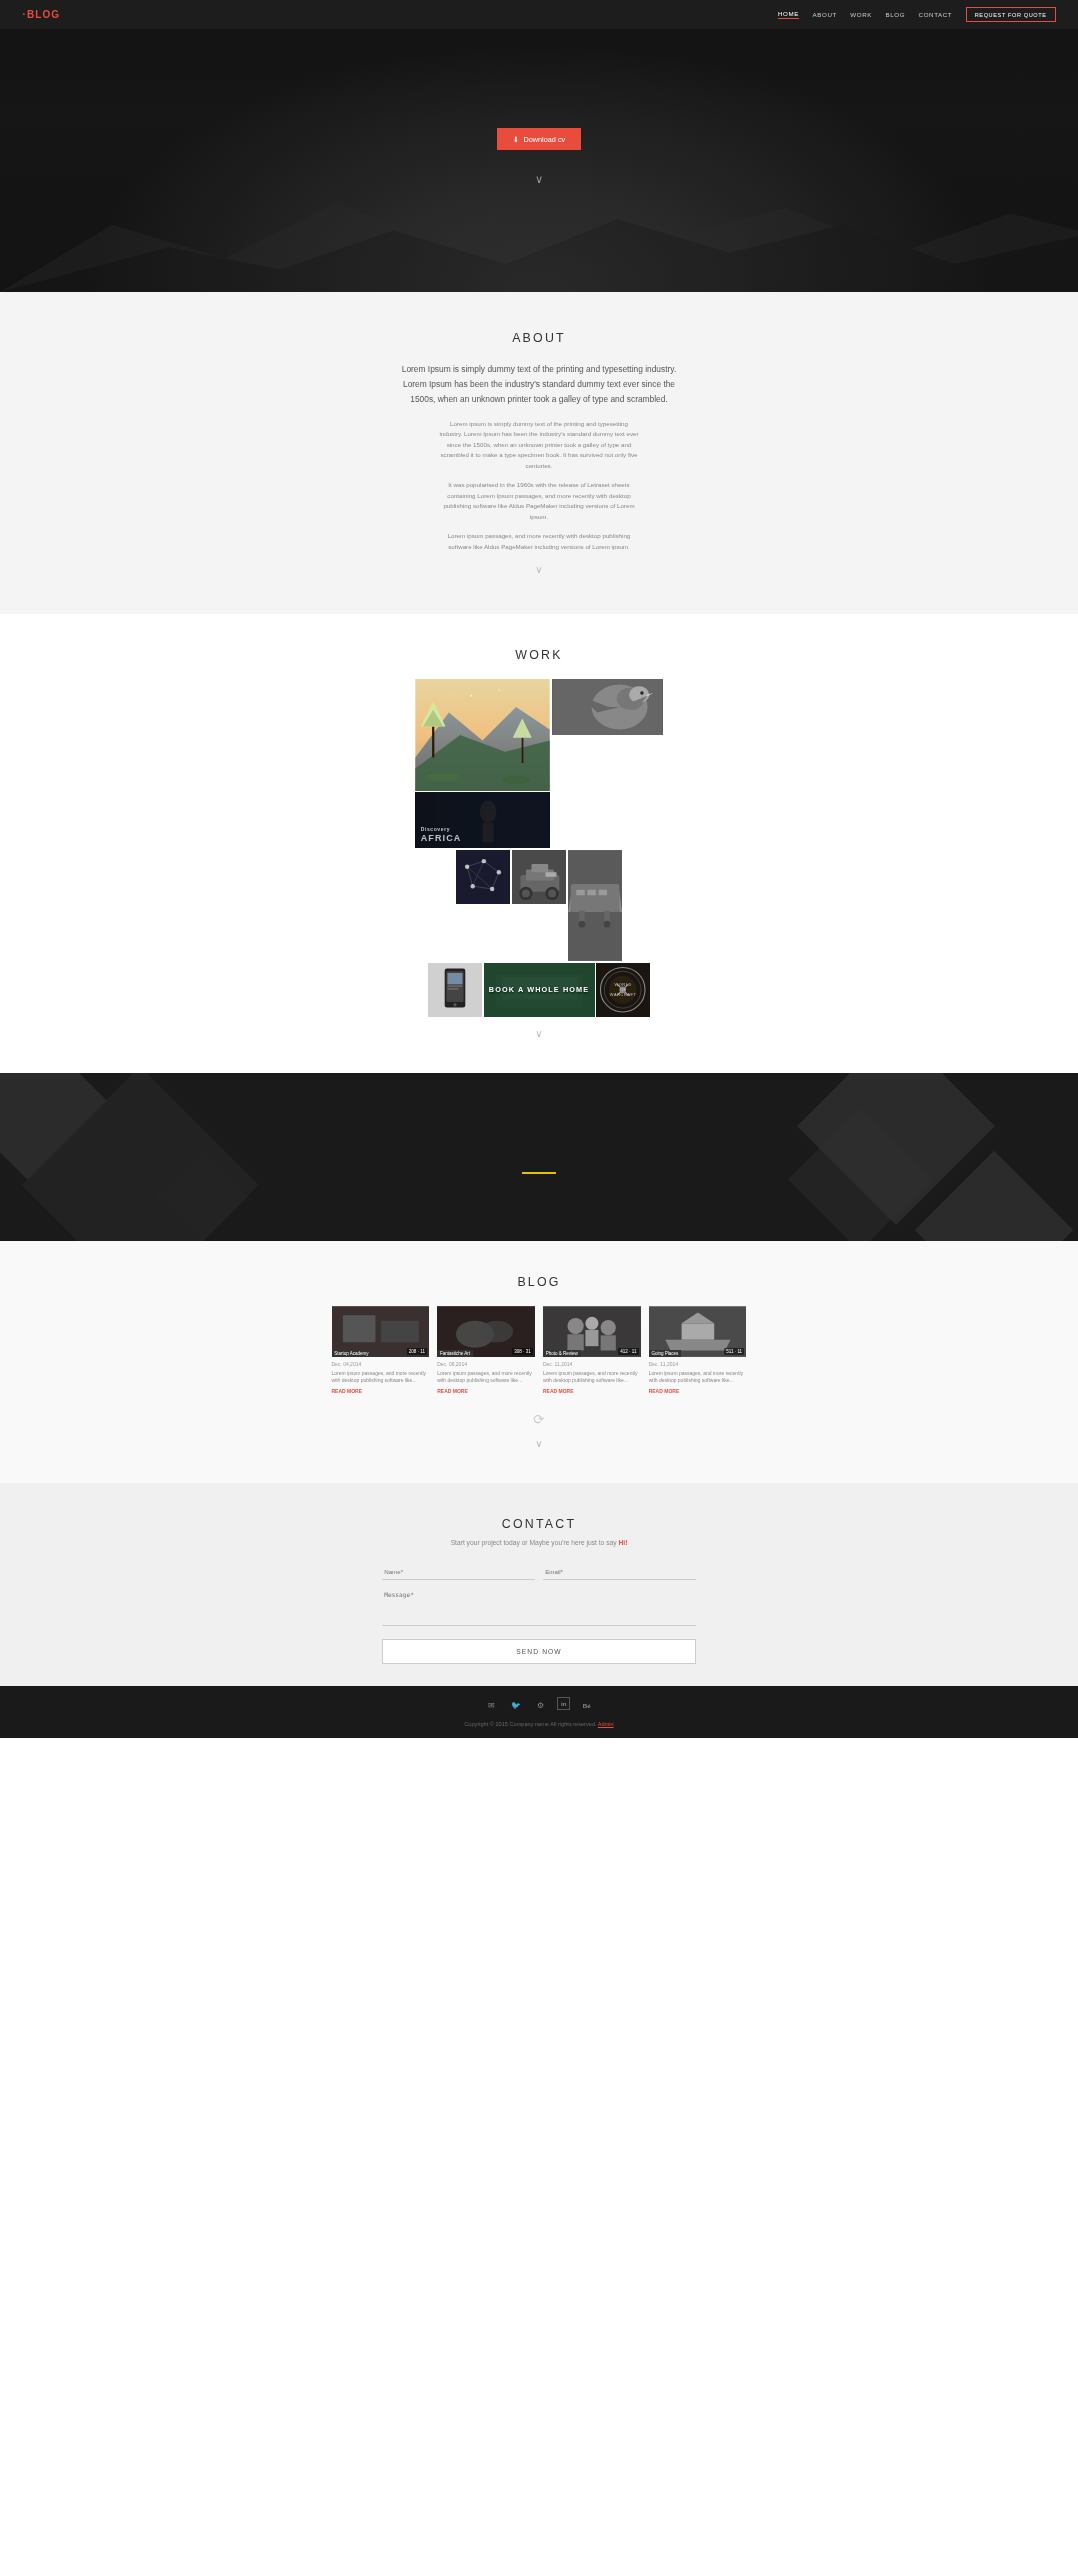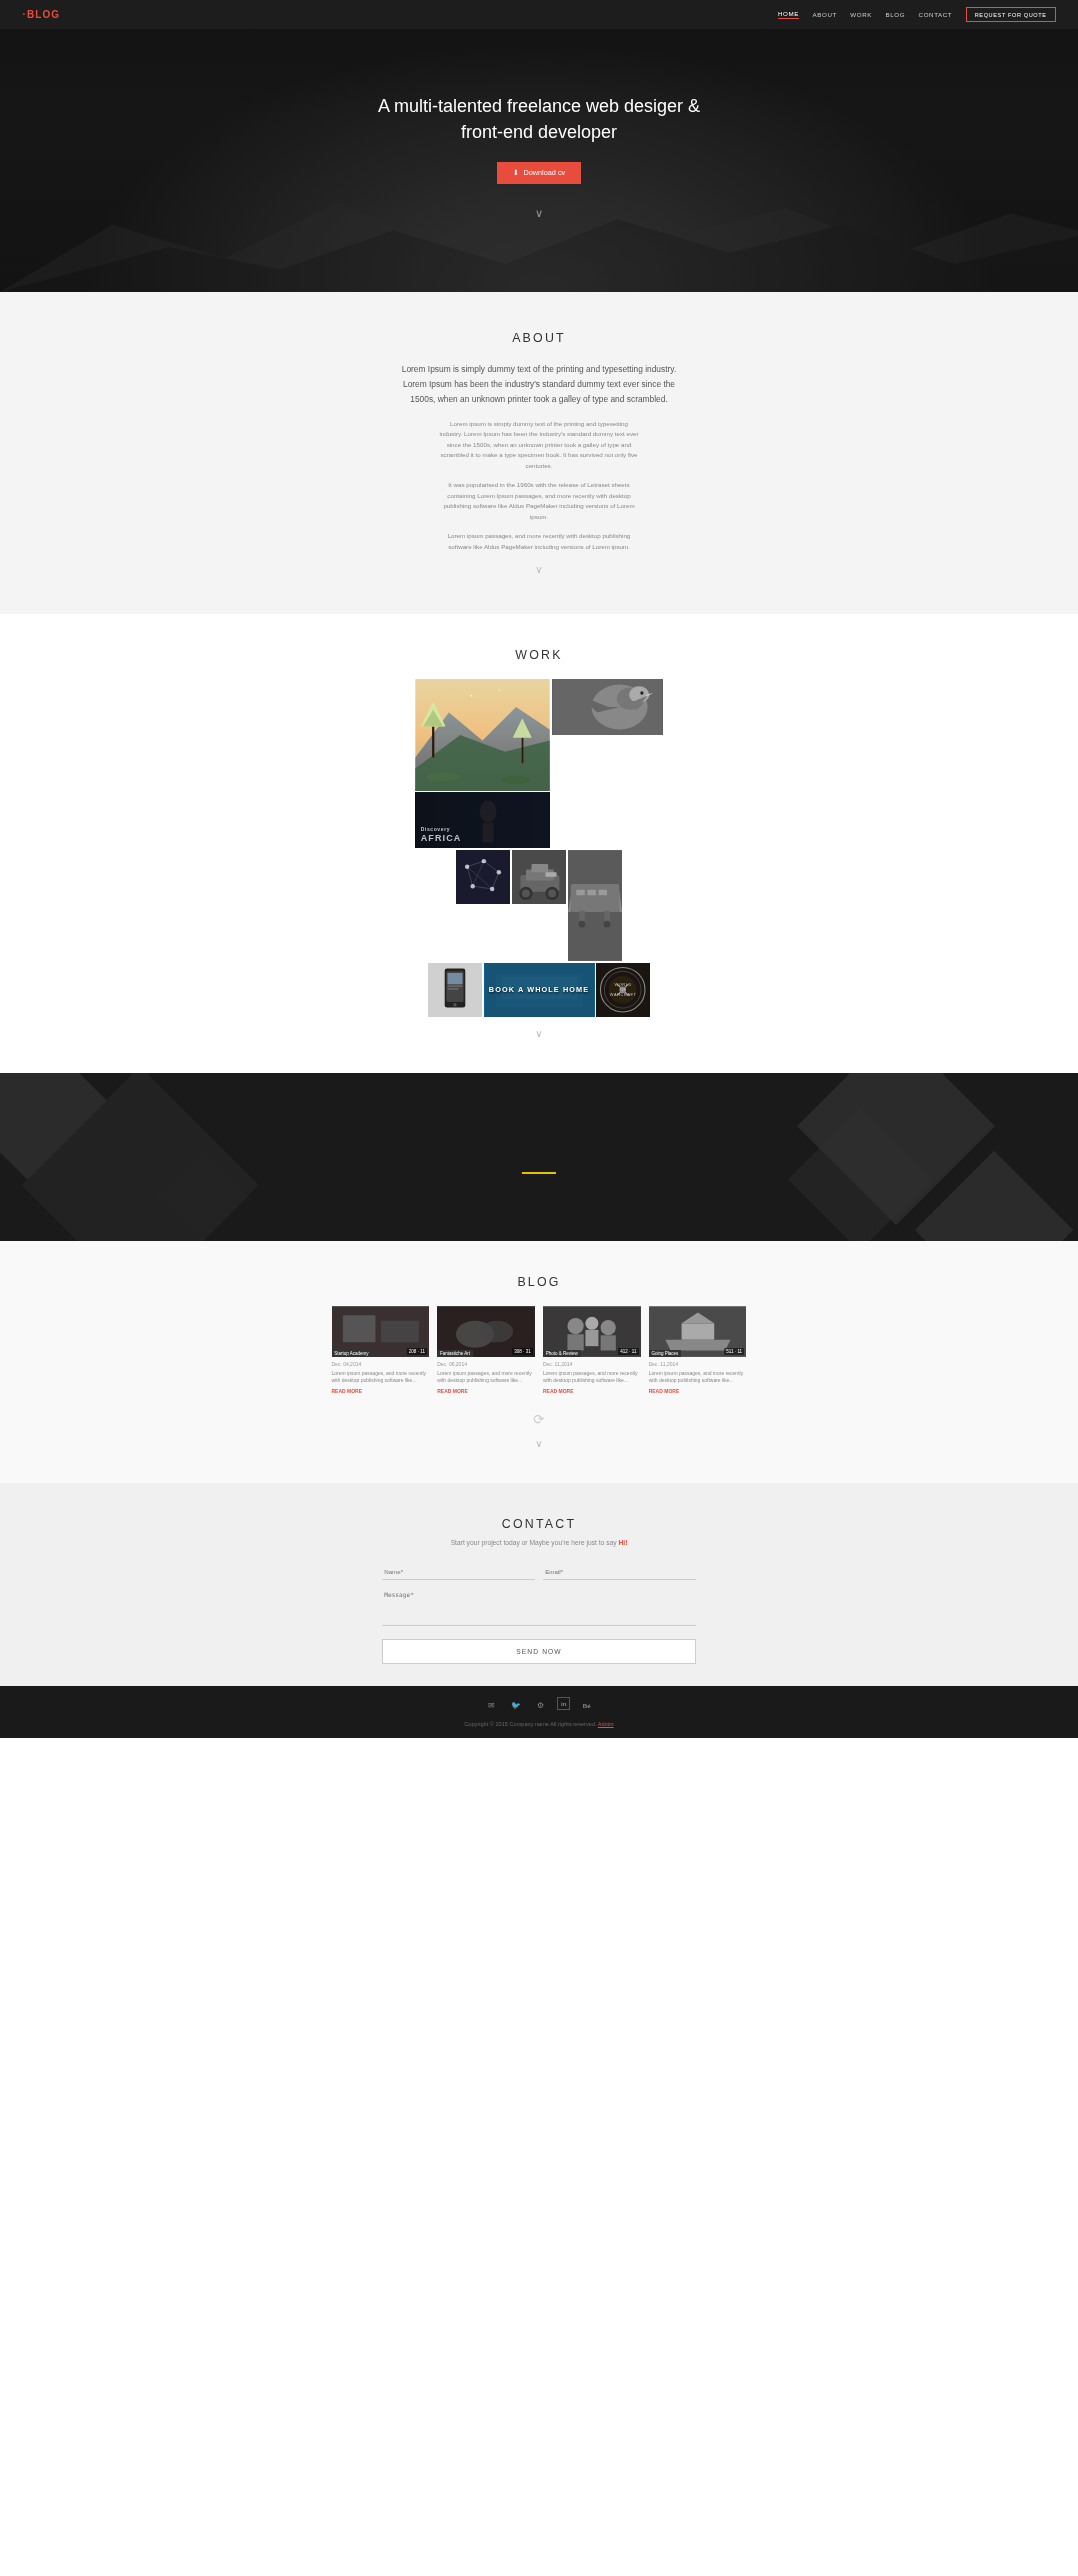--- a/index.html
+++ b/index.html
@@ -151,21 +151,20 @@
 </nav>
 
 <section class="hero">
   <div class="hero-bg"></div>
 
   <svg style="position:absolute;bottom:0;left:0;right:0;width:100%;height:112px;opacity:0.4" viewBox="0 0 1920 200" preserveAspectRatio="none">
     <polygon points="0,200 200,80 400,140 600,40 800,120 1000,20 1200,100 1400,50 1600,130 1800,60 1920,90 1920,200" fill="#2a2a2a"></polygon>
     <polygon points="0,200 300,120 500,160 700,90 900,150 1100,70 1300,130 1500,80 1700,150 1920,100 1920,200" fill="#1a1a1a"></polygon>
   </svg>
   <div class="hero-content">
-    <h1>A multi-talented freelance web desiger &amp; front-end developer</h1>
     <button class="hero-btn">
       <span>⬇</span>
       <span>Download cv</span>
     </button>
     <span class="hero-chevron">∨</span>
   </div>
 </section>
 
 <section class="section about-bg">
   <h2 class="section-title">ABOUT</h2>
@@ -313,21 +312,21 @@
           <rect x="30" y="10" width="37" height="70" fill="#222" rx="4"></rect>
           <rect x="33" y="15" width="31" height="55" fill="#444" rx="2"></rect>
           <circle cx="48.5" cy="75" r="3" fill="#555"></circle>
 
           <rect x="35" y="18" width="27" height="20" fill="#88aacc" rx="1" opacity="0.7"></rect>
           <rect x="35" y="40" width="27" height="3" fill="#666" rx="1"></rect>
           <rect x="35" y="45" width="20" height="3" fill="#666" rx="1"></rect>
         </svg>
       </div>
 
-      <div class="work-cell" style="width:111px;height:54px;background:#0369a1;">
+      <div class="work-cell" style="width:111px;height:54px;background:#14532d;">
         <svg width="111" height="54" style="position:absolute;top:0;left:0;opacity:0.4" viewBox="0 0 197 97">
           <rect width="197" height="97" fill="#333"></rect>
           <rect x="20" y="20" width="157" height="60" fill="#444" rx="2" opacity="0.5"></rect>
           <rect x="30" y="25" width="137" height="40" fill="#555" rx="1" opacity="0.4"></rect>
         </svg>
         <div style="position:absolute;inset:0;display:flex;align-items:center;justify-content:center;">
           <span style="color:#fff;font-size:7.3px;font-weight:bold;letter-spacing:1.1px;text-align:center;text-transform:uppercase;text-shadow:0.6px 0.6px 2.2px rgba(0,0,0,0.8);">BOOK A WHOLE HOME</span>
         </div>
       </div>
 

